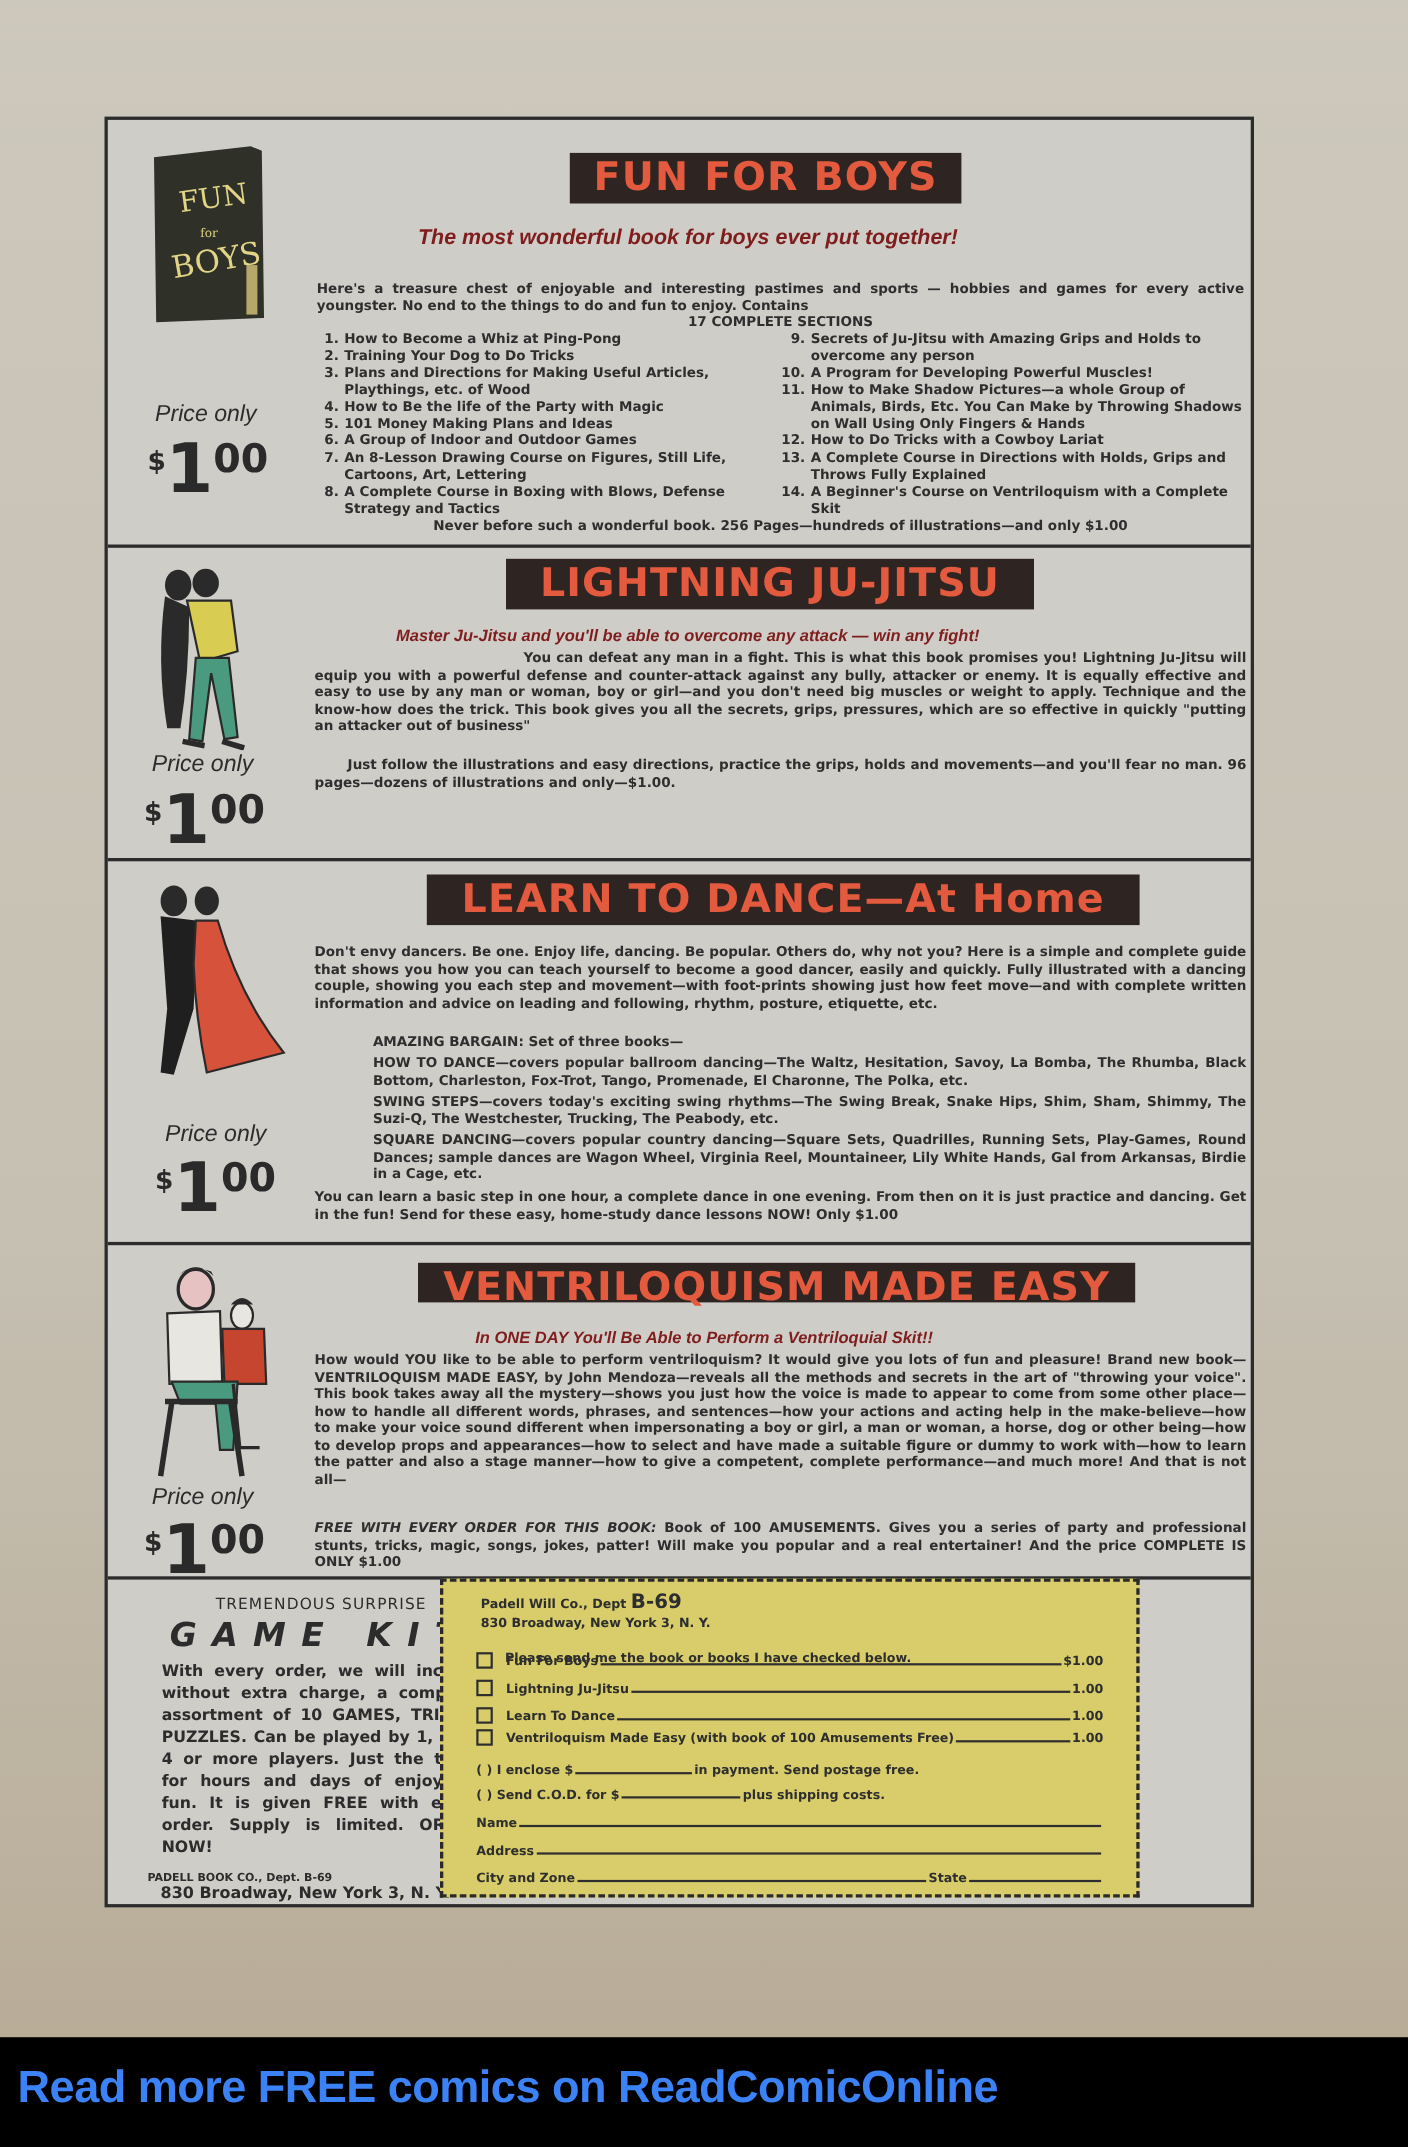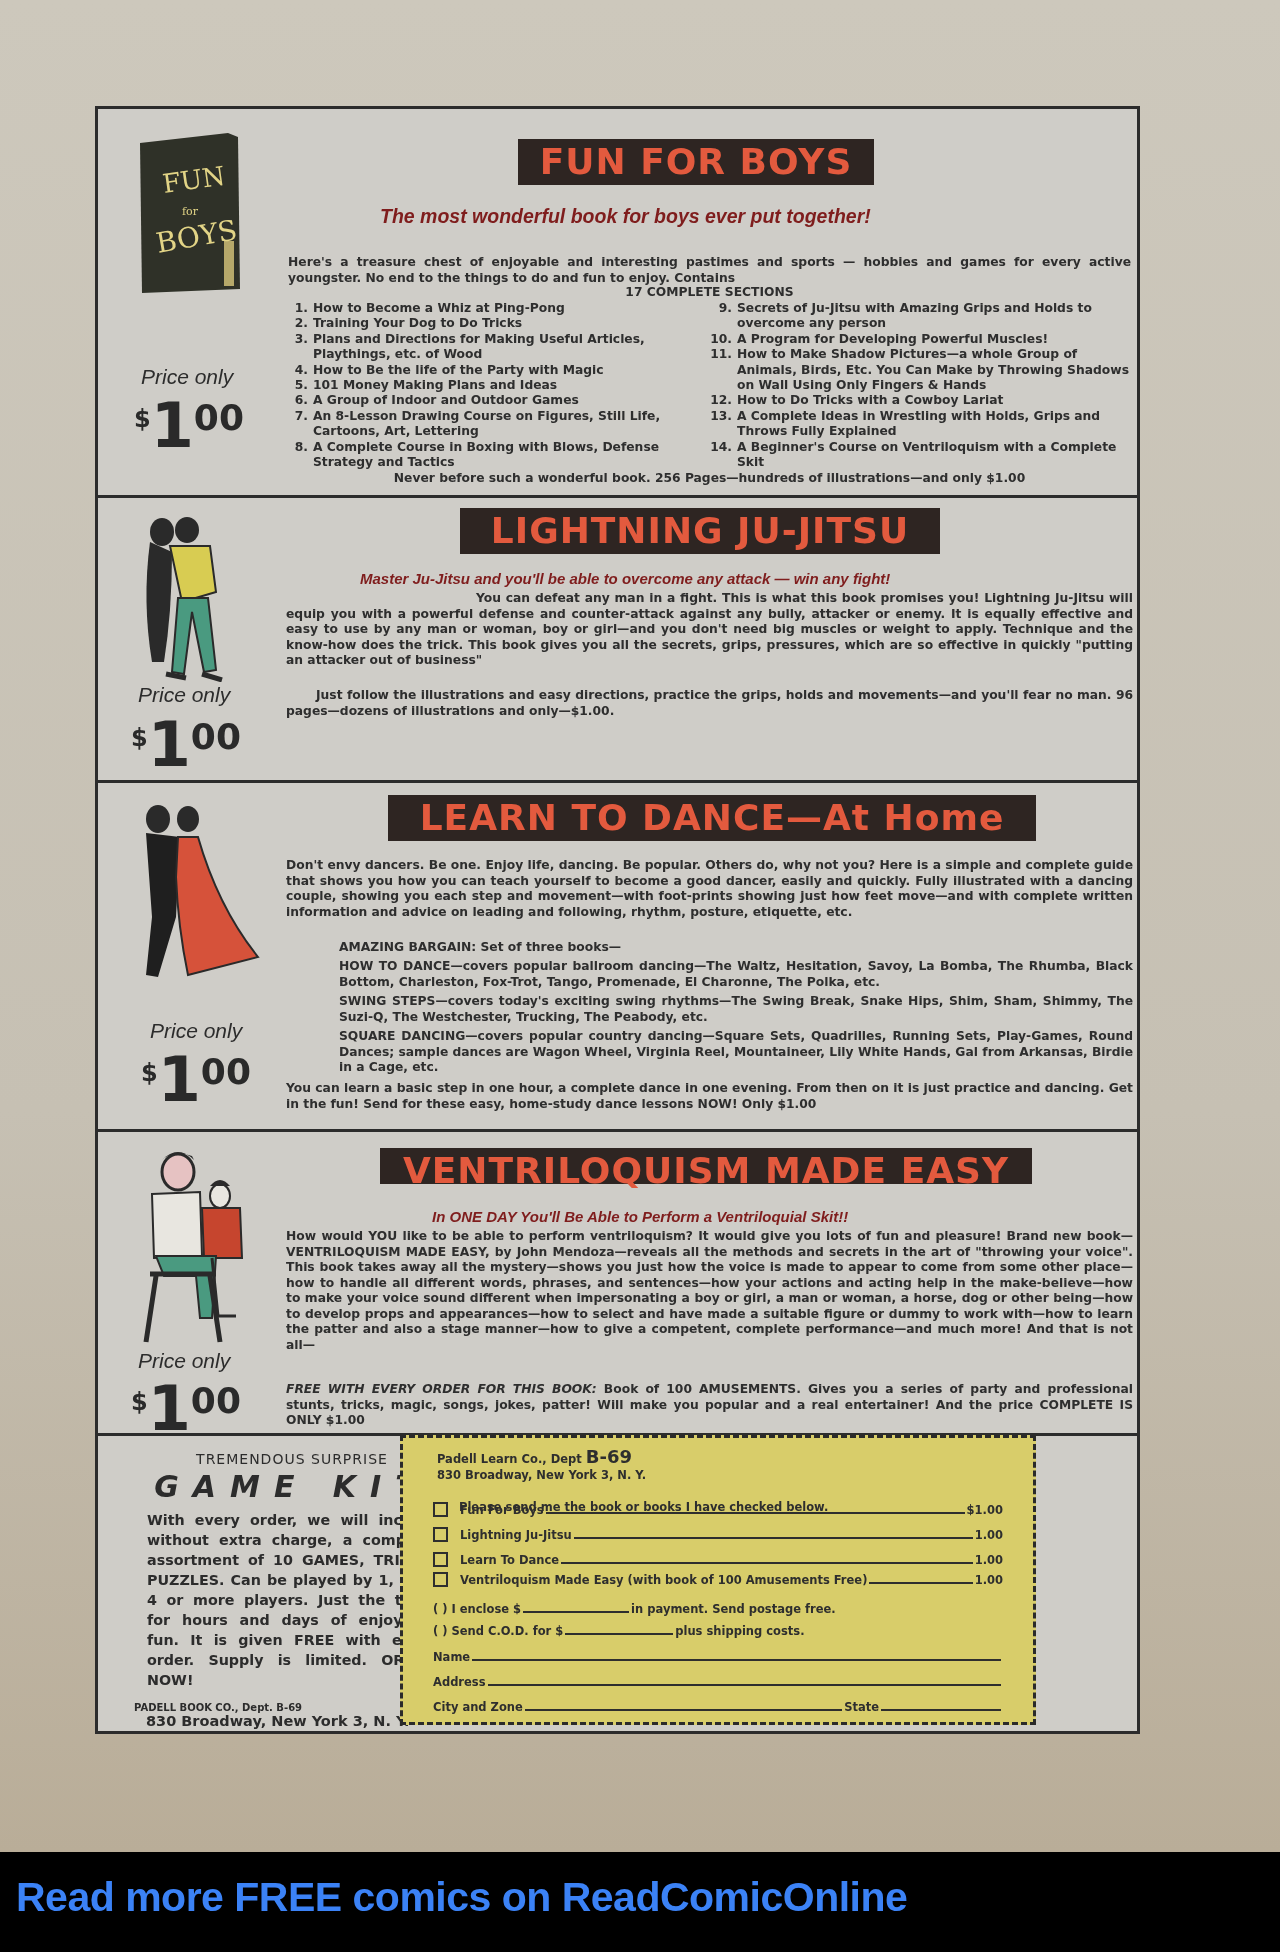--- a/index.html
+++ b/index.html
@@ -130,21 +130,21 @@
         <li>
             <span class="num">11.</span>
             <span>How to Make Shadow Pictures—a whole Group of Animals, Birds, Etc. You Can Make by Throwing Shadows on Wall Using Only Fingers &amp; Hands</span>
           </li>
         <li>
             <span class="num">12.</span>
             <span>How to Do Tricks with a Cowboy Lariat</span>
           </li>
         <li>
             <span class="num">13.</span>
-            <span>A Complete Ideas in Wrestling with Holds, Grips and Throws Fully Explained</span>
+            <span>A Complete Course in Directions with Holds, Grips and Throws Fully Explained</span>
           </li>
         <li>
             <span class="num">14.</span>
             <span>A Beginner's Course on Ventriloquism with a Complete Skit</span>
           </li>
       </ul>
       <div class="body-text" style="left:190px; top:362px; width:843px; text-align:center;">Never before such a wonderful book. 256 Pages—hundreds of illustrations—and only $1.00</div>
     </div>
 
     <div class="section" style="top:389px; height:285px;">
@@ -228,21 +228,21 @@
   <div class="gamekit" style="left:96px; width:392px;">
     <div style="margin-top:16px; font-size:14px; letter-spacing:1px;">TREMENDOUS SURPRISE</div>
     <div style="font-size:30px; font-weight:bold; font-style:italic; letter-spacing:14px; margin-top:2px;">GAME KIT</div>
     <div style="font-size:14.3px; font-weight:bold; line-height:20px; text-align:justify; width:290px; margin:6px auto 0 auto;">With every order, we will include without extra charge, a complete assortment of 10 GAMES, TRICKS, PUZZLES. Can be played by 1, 2, 3, 4 or more players. Just the thing for hours and days of enjoyable fun. It is given FREE with every order. Supply is limited. ORDER NOW!</div>
     <div style="font-size:10px; font-weight:bold; margin-top:12px; text-align:left; padding-left:38px;">PADELL BOOK CO., Dept. B-69</div>
     <div style="font-size:14.5px; font-weight:bold; text-align:left; padding-left:50px;">830 Broadway, New York 3, N. Y.</div>
   </div>
 
   <div class="coupon">
     <div style="position:absolute; left:34px; top:8px;">
-      <span>Padell Learn Co., Dept</span>
+      <span>Padell Will Co., Dept</span>
       <span style="font-size:18px;">B-69</span>
     </div>
     <div style="position:absolute; left:34px; top:30px;">830 Broadway, New York 3, N. Y.</div>
     <div style="position:absolute; left:56px; top:62px;">Please send me the book or books I have checked below.</div>
 
     <div class="row" style="top:64px;">
       <span class="checkbox"></span>
       <span>Fun For Boys</span>
         <span class="line"></span>
         <span>$1.00</span>

